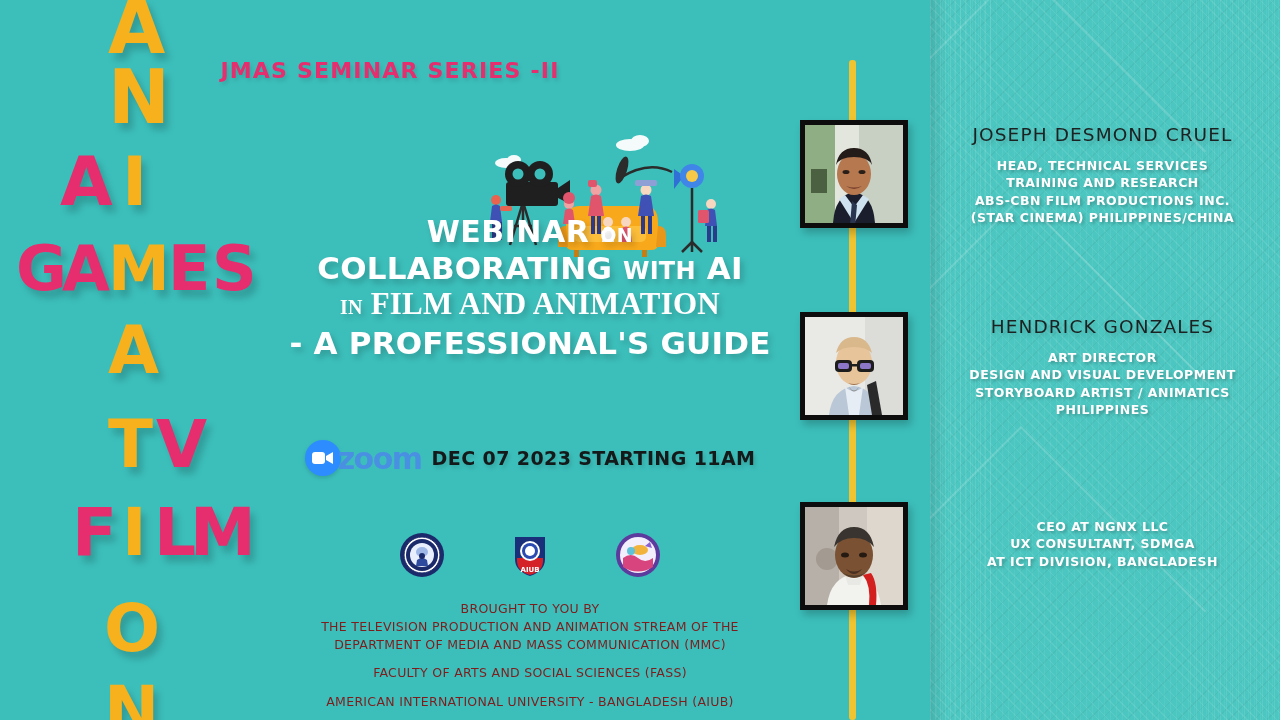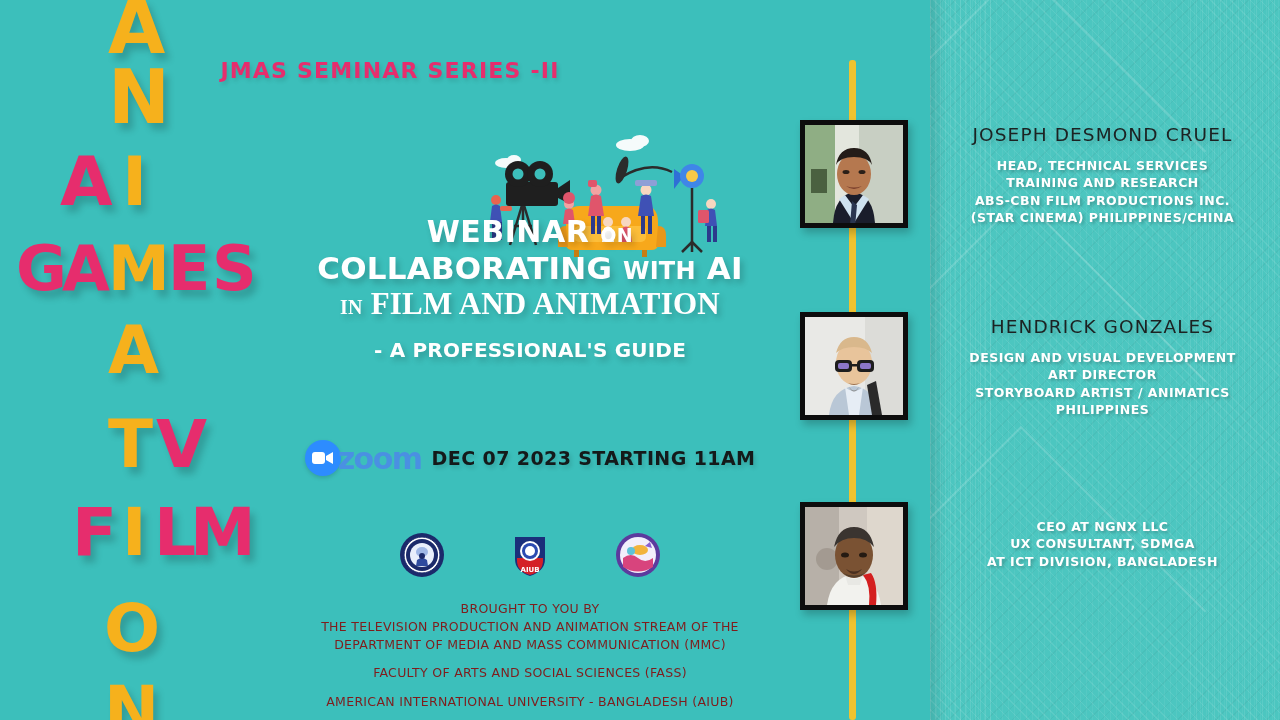--- a/index.html
+++ b/index.html
@@ -81,21 +81,21 @@
     font-family:"DejaVu Sans", sans-serif;font-weight:bold;
     text-shadow:3px 4px 6px rgba(0,0,0,.20);
     line-height:1.12;
   }
   .t-l1{font-size:30px;letter-spacing:0.5px;}
   .t-l1 .sm{font-size:19px;}
   .t-l2{font-size:31px;letter-spacing:0.2px;margin-top:2px;}
   .t-l2 .sm{font-size:24px;}
   .t-l3{font-size:31px;letter-spacing:0.2px;margin-top:2px;font-family:Liberation Serif, serif;}
   .t-l3 .sm{font-size:20px;}
-  .t-l4{font-size:20px;letter-spacing:0.2px;margin-top:17px;}
+  .t-l4{font-size:31px;letter-spacing:0.2px;margin-top:4px;}
 
   
   .zoom-row{
     position:absolute;left:270px;top:440px;width:520px;
     display:flex;align-items:center;justify-content:center;gap:10px;
   }
   .zoom-logo{display:flex;align-items:center;gap:1px;}
   .zoom-badge{
     width:36px;height:36px;border-radius:50%;background:#2d8cff;
     display:flex;align-items:center;justify-content:center;
@@ -403,22 +403,22 @@
           <rect x="33" y="46" width="11" height="6" rx="2" fill="#8c76c8"></rect>
           <rect x="55" y="46" width="11" height="6" rx="2" fill="#8c76c8"></rect>
           <path d="M43 66 q6 4 12 0 q-6 2 -12 0 z" fill="#9a7150"></path>
           <path d="M44 70 q5 7 10 0 q-5 9 -10 0 z" fill="#8a8a8a"></path>
         </svg>
       </div>
     </div>
     <div class="sp-text">
       <div class="sp-name">HENDRICK GONZALES</div>
       <div class="sp-role">
+        <div>ART DIRECTOR</div>
         <div>DESIGN AND VISUAL DEVELOPMENT</div>
-        <div>ART DIRECTOR</div>
         <div>STORYBOARD ARTIST / ANIMATICS</div>
         <div>PHILIPPINES</div>
       </div>
     </div>
   </div>
 
   <div class="speaker" style="top:502px">
     <div class="ph-frame">
       <div class="ph">
         <svg width="98" height="98" viewBox="0 0 98 98" preserveAspectRatio="none">

